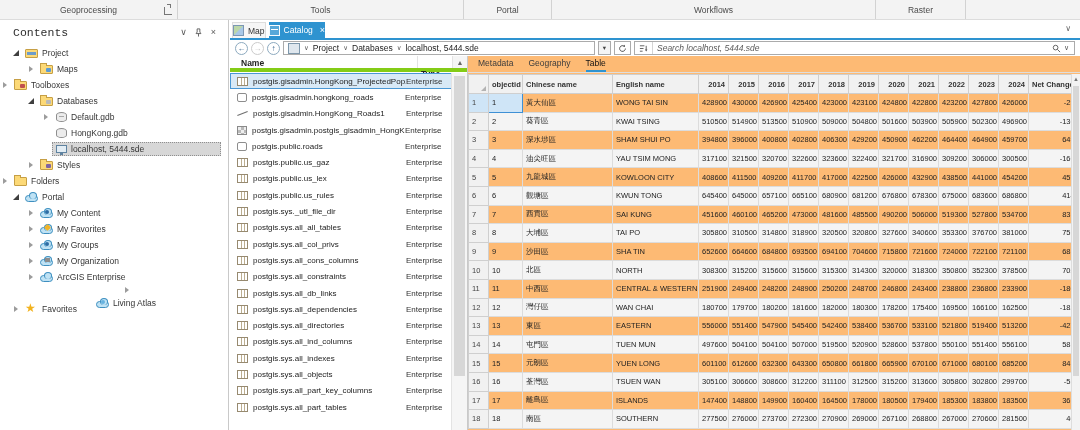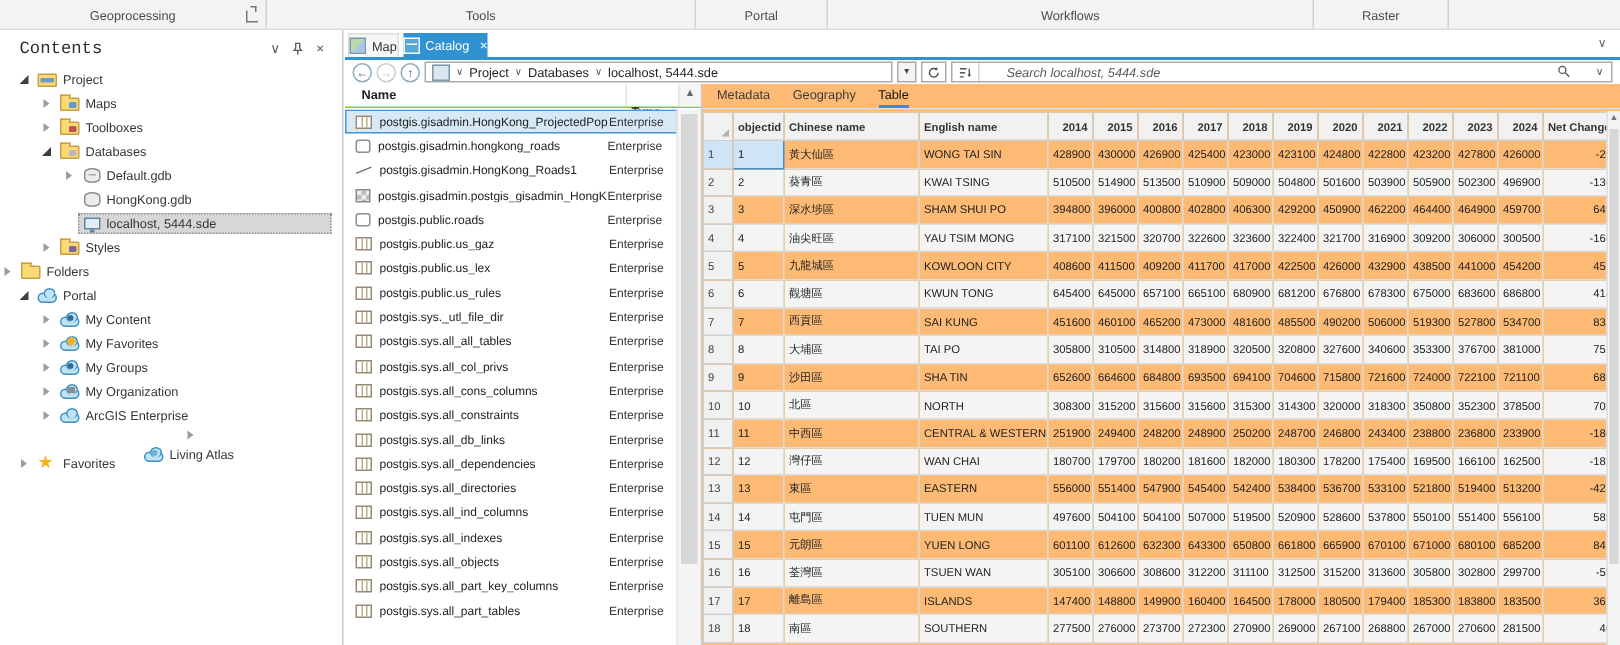--- a/index.html
+++ b/index.html
@@ -64,29 +64,29 @@
   .cattoolbar{position:absolute;left:230px;right:0;top:40px;height:16px;display:flex;align-items:center;gap:3px;padding:0 5px;box-sizing:border-box;}
   .navbtn{width:13px;height:13px;border-radius:50%;border:1px solid #8daabf;color:#33608a;font-size:8px;line-height:11px;text-align:center;flex:none;box-sizing:border-box;}
   .navbtn.disabled{border-color:#cbcbcb;color:#c4c4c4;}
   .nav-back::before{content:"\2190"}.nav-fwd::before{content:"\2192"}.nav-up::before{content:"\2191"}
   .combo{width:312px;height:14px;border:1px solid #ababab;background:#fff;display:flex;align-items:center;gap:4px;padding:0 4px;font-size:8.5px;color:#222;box-sizing:border-box;flex:none;white-space:nowrap;}
   .loc-ic{width:10px;height:9px;background:#dfe7ee;border:1px solid #7d97ab;flex:none;}
   .chev{font-size:6.5px;color:#555;}
   .crumb{color:#222;}
   .dropbtn{width:13px;height:14px;border:1px solid #ababab;background:#f4f4f4;font-size:6.5px;text-align:center;line-height:12px;color:#444;flex:none;box-sizing:border-box;}
   .refbtn{width:17px;height:14px;border:1px solid #ababab;background:#fff;display:flex;align-items:center;justify-content:center;flex:none;box-sizing:border-box;}
-  .search{flex:1;height:14px;border:1px solid #ababab;background:#fff;display:flex;align-items:center;box-sizing:border-box;gap:14px;}
+  .search{flex:1;height:14px;border:1px solid #ababab;background:#fff;display:flex;align-items:center;box-sizing:border-box;}
   .sortbtn{width:17px;height:100%;border-right:1px solid #d4d4d4;display:flex;align-items:center;justify-content:center;flex:none;}
   .search input{flex:1;border:none;outline:none;background:transparent;height:100%;padding:0 4px;
     font-family:"Liberation Sans",sans-serif;font-size:8.5px;font-style:italic;color:#444;min-width:0;}
   .search input::placeholder{color:#5a5a5a;font-style:italic;opacity:1;}
   .schev{font-size:7px;color:#555;padding:0 5px 0 3px;}
   
   .listpane{position:absolute;left:230px;top:56px;width:238px;bottom:0;background:#fff;border-right:1px solid #c9c9c9;box-sizing:border-box;}
-  .listhdr{height:16px;display:flex;border-bottom:1px solid #84cc16;font-size:8.5px;font-weight:bold;color:#222;box-sizing:border-box;}
+  .listhdr{height:16px;display:flex;border-bottom:4px solid #84cc16;font-size:8.5px;font-weight:bold;color:#222;box-sizing:border-box;}
   .lh-name{width:188px;padding:2px 0 0 11px;border-right:1px solid #e3e3e3;box-sizing:border-box;}
   .lh-type{width:34px;padding:13px 0 0 3px;box-sizing:border-box;}
   .lh-scroll{flex:1;background:#f5f5f5;border-left:1px solid #e3e3e3;text-align:center;font-size:7px;color:#666;line-height:14px;}
   .listrows{position:absolute;top:17px;left:0;right:15px;bottom:0;overflow:hidden;}
   .lrow{height:16.3px;display:flex;align-items:center;font-size:8px;color:#222;box-sizing:border-box;}
   .lrow.sel{background:#d8e9f6;outline:1px solid #4a97d4;outline-offset:-1px;}
   .licon{margin:0 5px 0 7px;flex:none;position:relative;box-sizing:border-box;}
   .li-table{width:11px;height:9px;background:#fff;border:1px solid #97членa;border:1px solid #978a70;}
   .li-table::before{content:"";position:absolute;left:2.5px;top:0;bottom:0;border-left:1px solid #bcae90;}
   .li-table::after{content:"";position:absolute;left:6px;top:0;bottom:0;border-left:1px solid #bcae90;box-shadow:-3.5px -2.5px 0 -1.5px #d8ccb2 inset;}
@@ -165,21 +165,21 @@
             <span class="tlabel">Project</span>
           </span>
         </div>
         <div class="tree-row" style="padding-left: 26px;">
           <span class="exp collapsed"></span>
           <span class="hl">
             <span class="ic ic-folder-maps"></span>
             <span class="tlabel">Maps</span>
           </span>
         </div>
-        <div class="tree-row" style="padding-left: 26px;">
+        <div class="tree-row" style="">
           <span class="exp collapsed"></span>
           <span class="hl">
             <span class="ic ic-folder-toolbox"></span>
             <span class="tlabel">Toolboxes</span>
           </span>
         </div>
         <div class="tree-row" style="padding-left: 26px;">
           <span class="exp expanded"></span>
           <span class="hl">
             <span class="ic ic-folder-database"></span>

